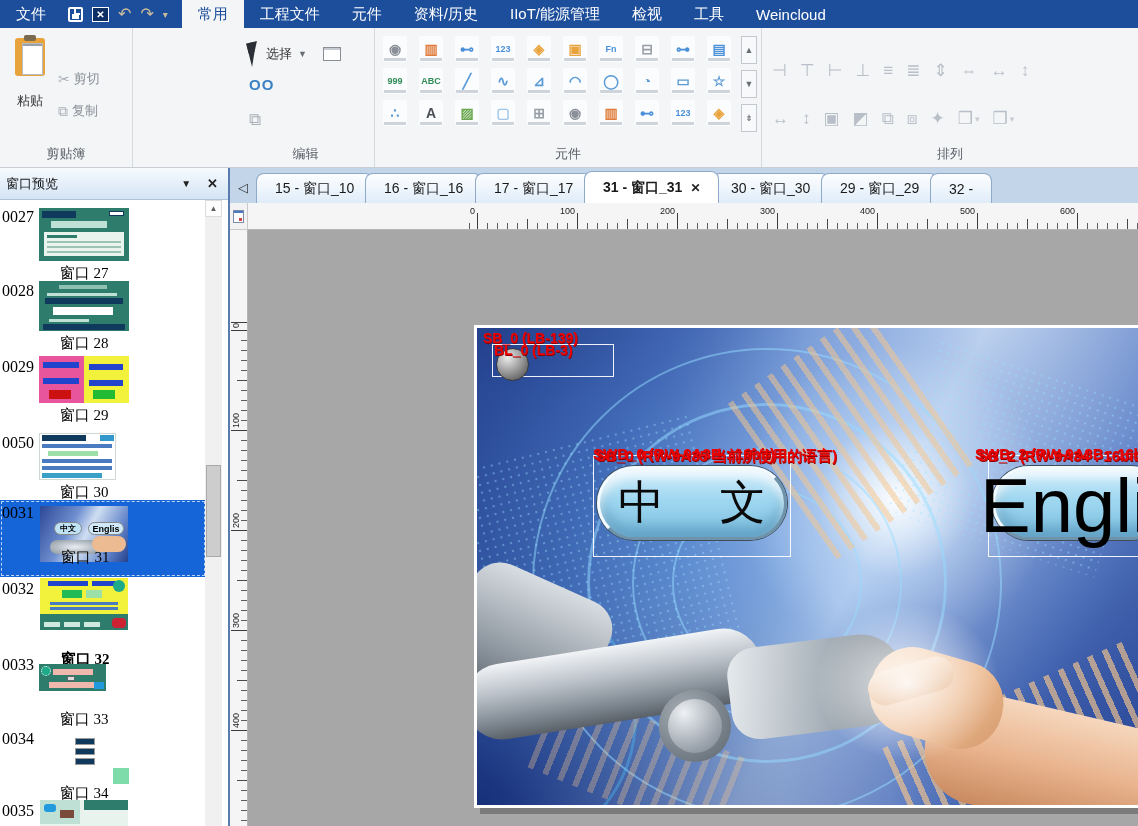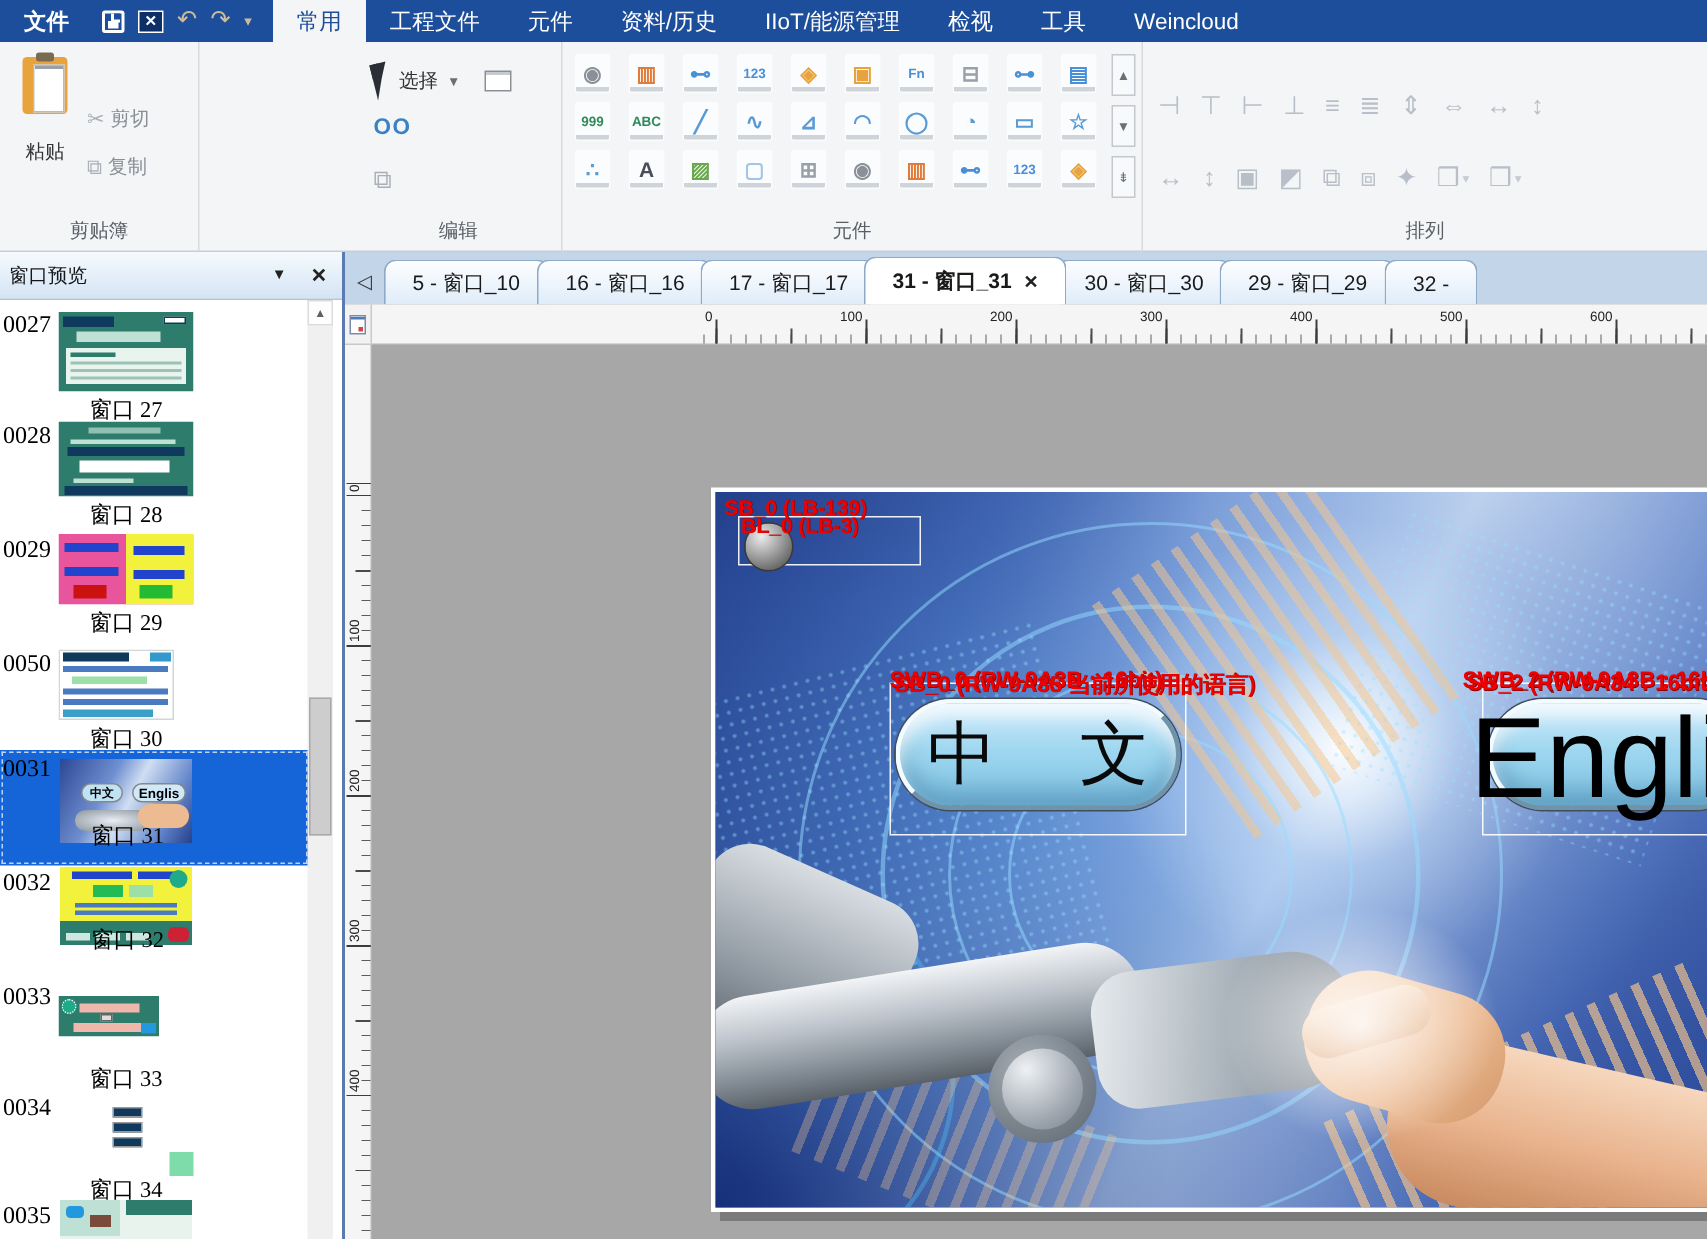--- a/index.html
+++ b/index.html
@@ -3,21 +3,21 @@
 <meta charset="utf-8">
 <style>
   * { box-sizing: border-box; margin:0; padding:0; }
   body { font-family:"Liberation Sans", sans-serif; background:#666; }
   .app { position:relative; width:1138px; height:826px; overflow:hidden; background:#fff;
          font-family:"Liberation Sans", sans-serif; }
 
   
   .titlebar { position:absolute; left:0; top:0; width:1138px; height:28px; background:#1d4e9b;
               display:flex; align-items:stretch; color:#fff; font-size:15px; }
-  .tb-file { display:flex; align-items:center; padding:0 22px 0 16px; cursor:default;font-weight:bold; }
+  .tb-file { display:flex; align-items:center; padding:0 22px 0 16px; cursor:default; }
   .qicons { display:flex; align-items:center; gap:9px; padding-right:14px; }
   .qi { display:inline-block; position:relative; }
   .qi-save { width:15px; height:15px; border:2px solid #fff; border-radius:2px; }
   .qi-save::after { content:""; position:absolute; left:2px; bottom:1px; width:7px; height:5px; background:#fff; }
   .qi-save::before { content:""; position:absolute; right:1px; top:0px; width:4px; height:4px; background:#1d4e9b; border-left:2px solid #fff; border-bottom:2px solid #fff;}
   .qi-export { width:17px; height:15px; background:#0d2f66; border:1px solid #fff; color:#fff;
                font-size:10px; line-height:13px; text-align:center; font-weight:bold; }
   .qi-undo, .qi-redo { color:#cbbb9c; font-size:16px; line-height:16px; }
   .qi-more { color:#cbbb9c; font-size:10px; }
   .menu-tabs { display:flex; align-items:stretch; }
@@ -389,21 +389,21 @@
               <b style="left:46px;top:12px;width:16px;height:8px;background:#9ce0a8"></b>
               <b style="left:10px;top:24px;width:68px;height:3px;background:#4a7ac0"></b>
               <b style="left:10px;top:29px;width:68px;height:3px;background:#4a7ac0"></b>
               <b style="left:0;top:36px;width:88px;height:16px;background:#2e7c6c"></b>
               <b style="left:4px;top:44px;width:16px;height:5px;background:#cfe8df"></b>
               <b style="left:24px;top:44px;width:16px;height:5px;background:#cfe8df"></b>
               <b style="left:44px;top:44px;width:16px;height:5px;background:#cfe8df"></b>
               <b style="right:2px;top:40px;width:14px;height:10px;background:#cc2233;border-radius:4px;"></b>
             </span>
           </div>
-          <span class="wcap" style="left: 40px; top: 41px; width: 90px;">窗口 32</span>
+          <span class="wcap" style="left: 40px; top: 74px; width: 90px; font-weight: bold;">窗口 32</span>
         </div>
         <div class="witem" style="top: 452px; height: 74px;">
           <span class="wnum" style="left: 2px; top: 4px;">0033</span>
           <div class="wthumb" style="left: 39px; top: 12px; width: 67px; height: 27px;">
             <span style="position:absolute;inset:0;background:#2e7c6c;">
               <b style="left:2px;top:2px;width:10px;height:10px;background:#1faa8a;border-radius:50%;border:1px dotted #fff"></b>
               <b style="left:14px;top:5px;width:40px;height:6px;background:#f0b8ac"></b>
               <b style="left:28px;top:12px;width:8px;height:5px;background:#ddd;border:1px solid #666"></b>
               <b style="left:10px;top:18px;width:48px;height:6px;background:#f0b8ac"></b>
               <b style="right:2px;top:18px;width:10px;height:7px;background:#2299dd"></b>
@@ -437,21 +437,21 @@
       </div>
     <div class="sb-track">
       <div class="sb-up">▲</div>
       <div class="sb-thumb"></div>
     </div>
   </div>
 
   <div class="tabstrip" id="tabstrip">
     <div class="ts-back">◁</div>
   <div class="dtab">
-        <span>5 - 窗口_10</span>
+        <span>15 - 窗口_10</span>
       </div>
       <div class="dtab">
         <span>16 - 窗口_16</span>
       </div>
       <div class="dtab">
         <span>17 - 窗口_17</span>
       </div>
       <div class="dtab active">
         <span>31 - 窗口_31</span>
         <span class="tclose">✕</span>

